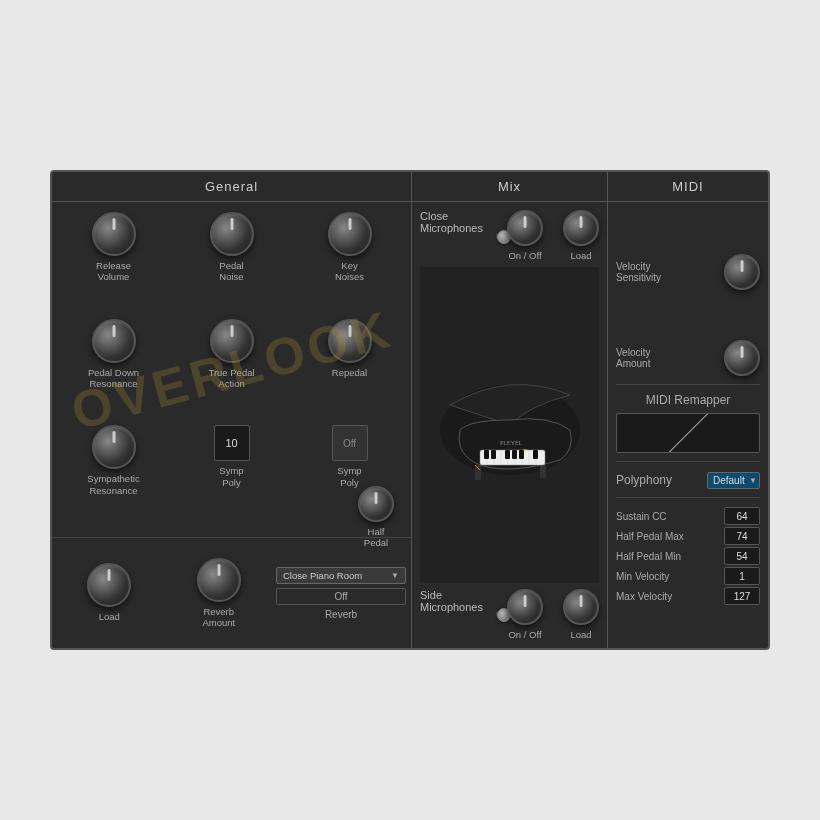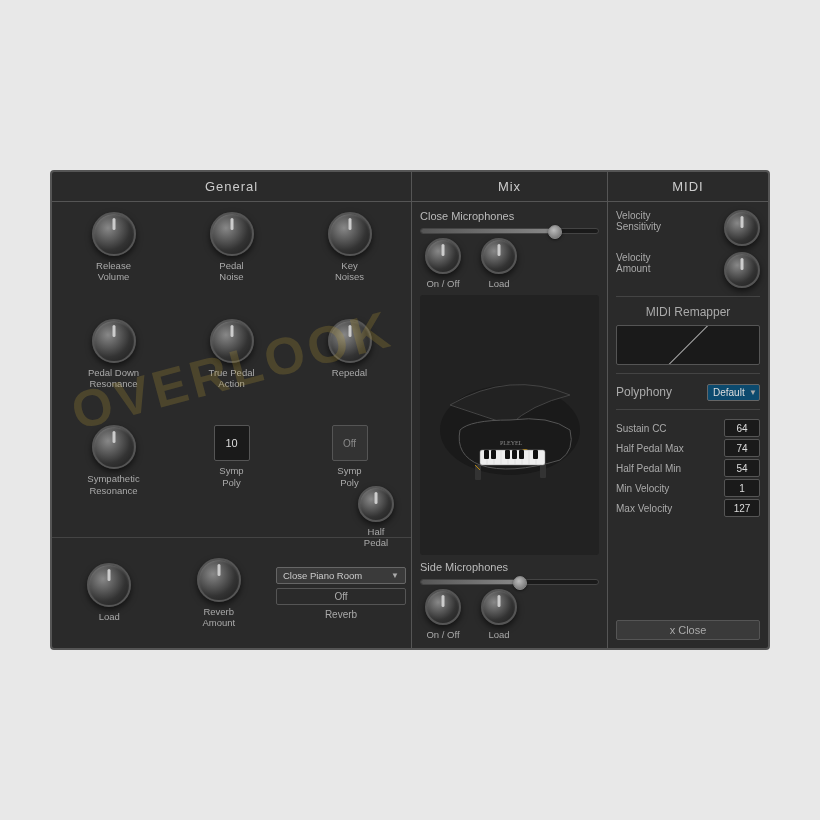--- a/index.html
+++ b/index.html
@@ -171,21 +171,21 @@
       flex: 1;
       border-right: 1px solid #555;
       display: flex;
       flex-direction: column;
       padding: 8px;
       gap: 6px;
     }
 
     .mic-section {
       display: flex;
-      flex-direction: column;
+      flex-direction: row;
       gap: 4px;
     }
 
     .mic-label {
       color: #bbb;
       font-size: 11px;
       margin-bottom: 2px;
     }
 
     .slider-row {
@@ -248,22 +248,24 @@
     .midi-panel {
       flex: 0 0 160px;
       display: flex;
       flex-direction: column;
       padding: 8px;
       gap: 6px;
     }
 
     .midi-knob-row {
       display: flex;
+      align-items: center;
       justify-content: space-between;
       gap: 8px;
+      margin-top: 44px;
     }
 
     .midi-knob-label {
       color: #aaa;
       font-size: 10px;
       flex: 1;
     }
 
     .midi-section-divider {
       border-top: 1px solid #444;
@@ -615,17 +617,16 @@
           <div class="midi-param-row">
       <span class="midi-param-label">Min Velocity</span>
       <div class="midi-param-value">1</div>
     </div>
           <div class="midi-param-row">
       <span class="midi-param-label">Max Velocity</span>
       <div class="midi-param-value">127</div>
     </div>
         </div>
 
-      <div class="close-button">x Close</div>
     </div>
 
   </div>
 </div>
 
 </body></html>

